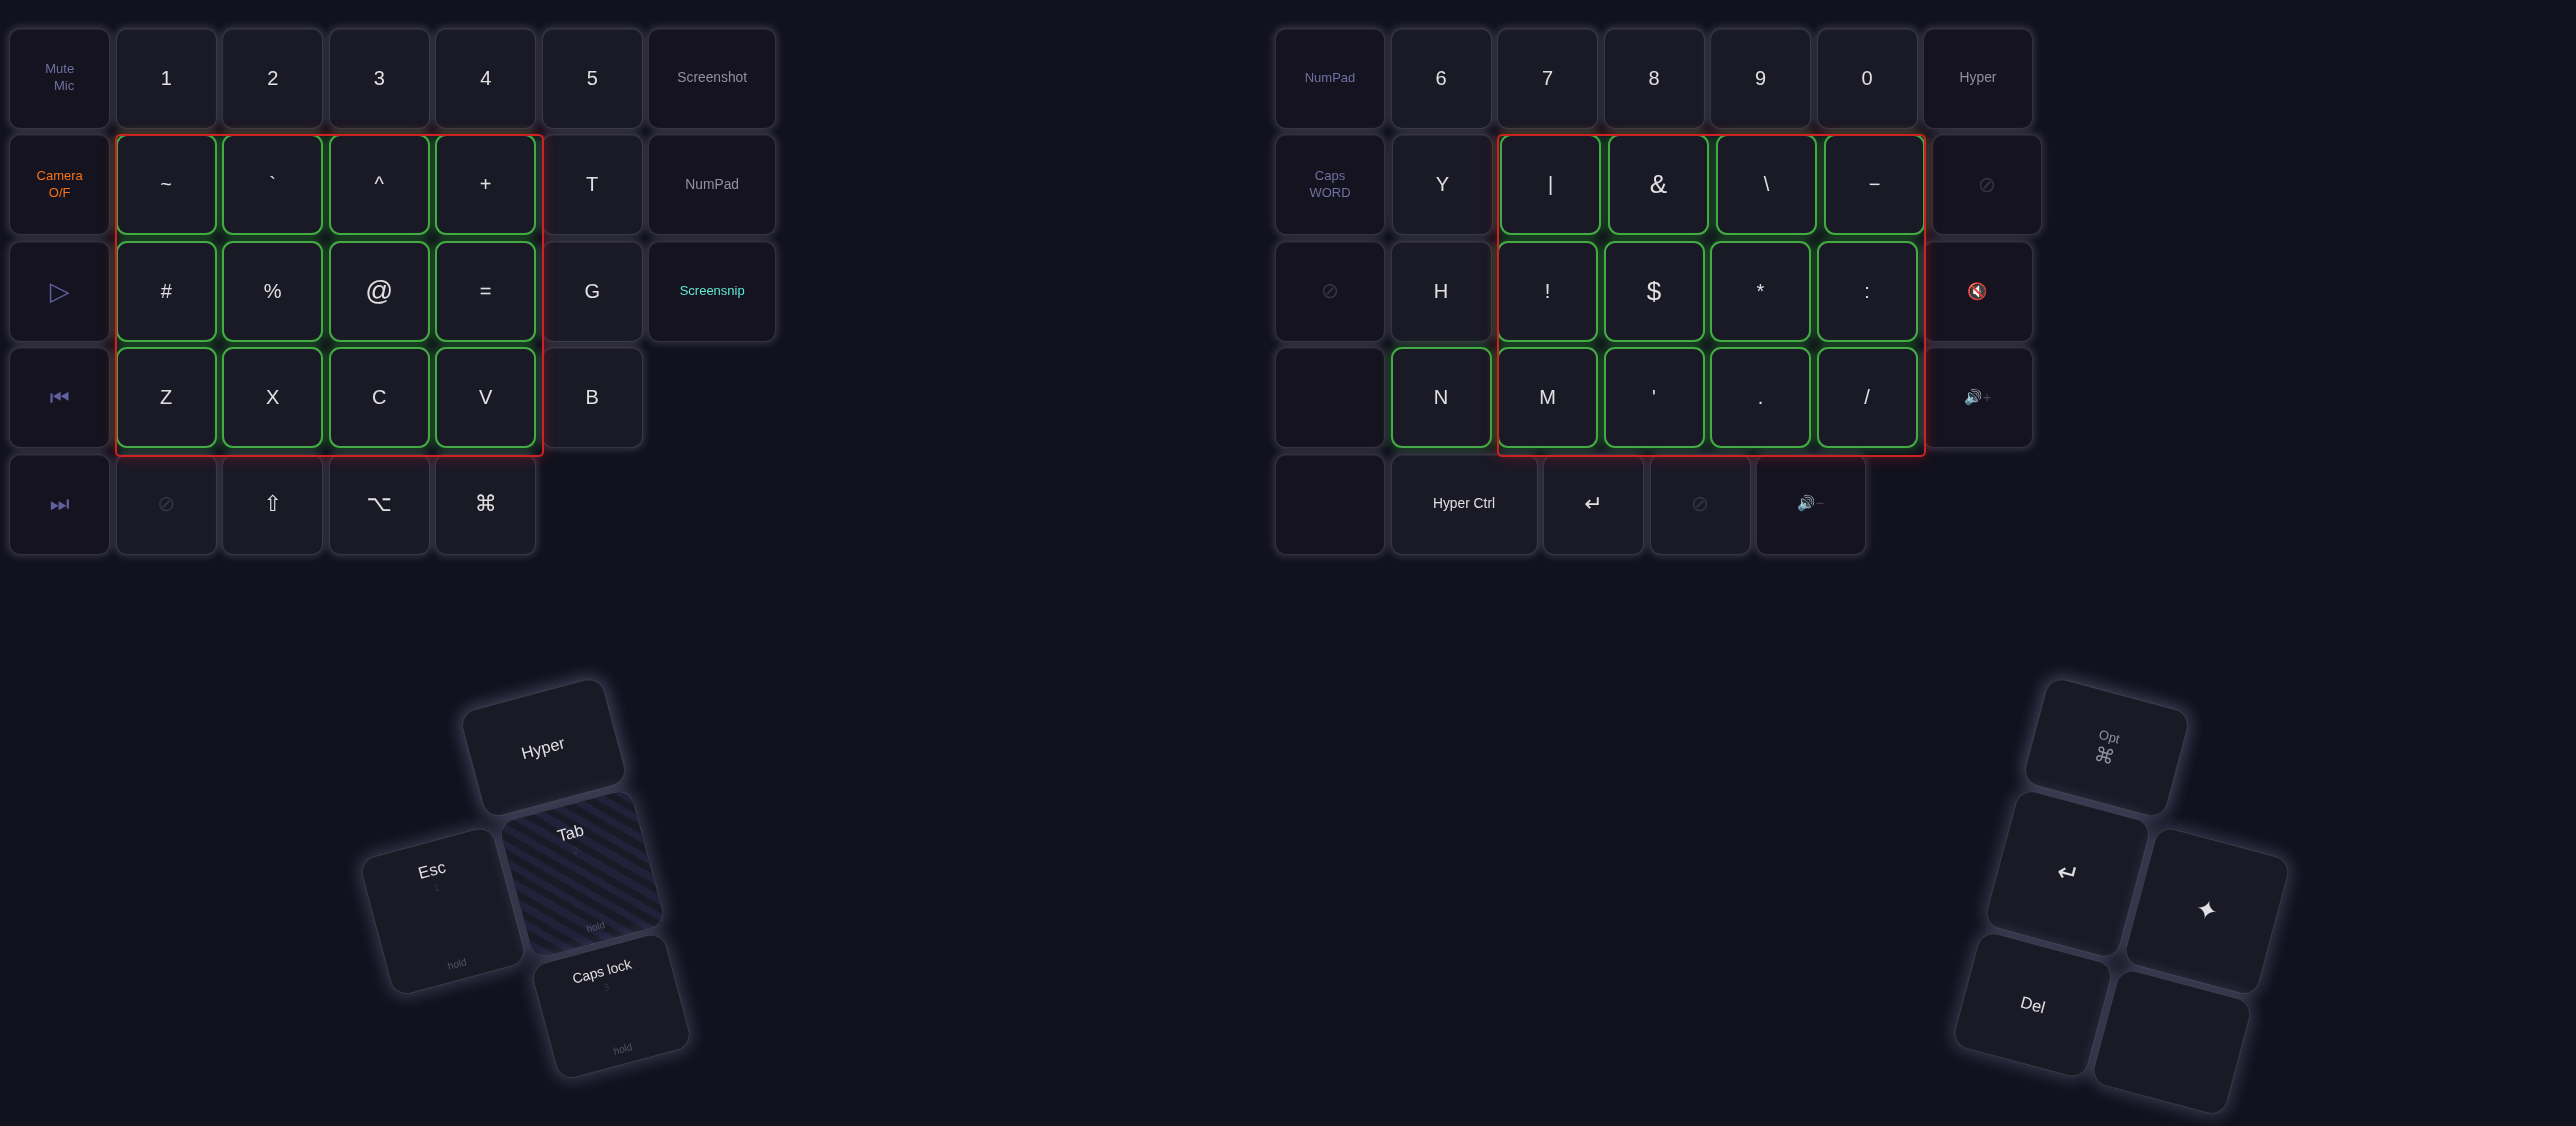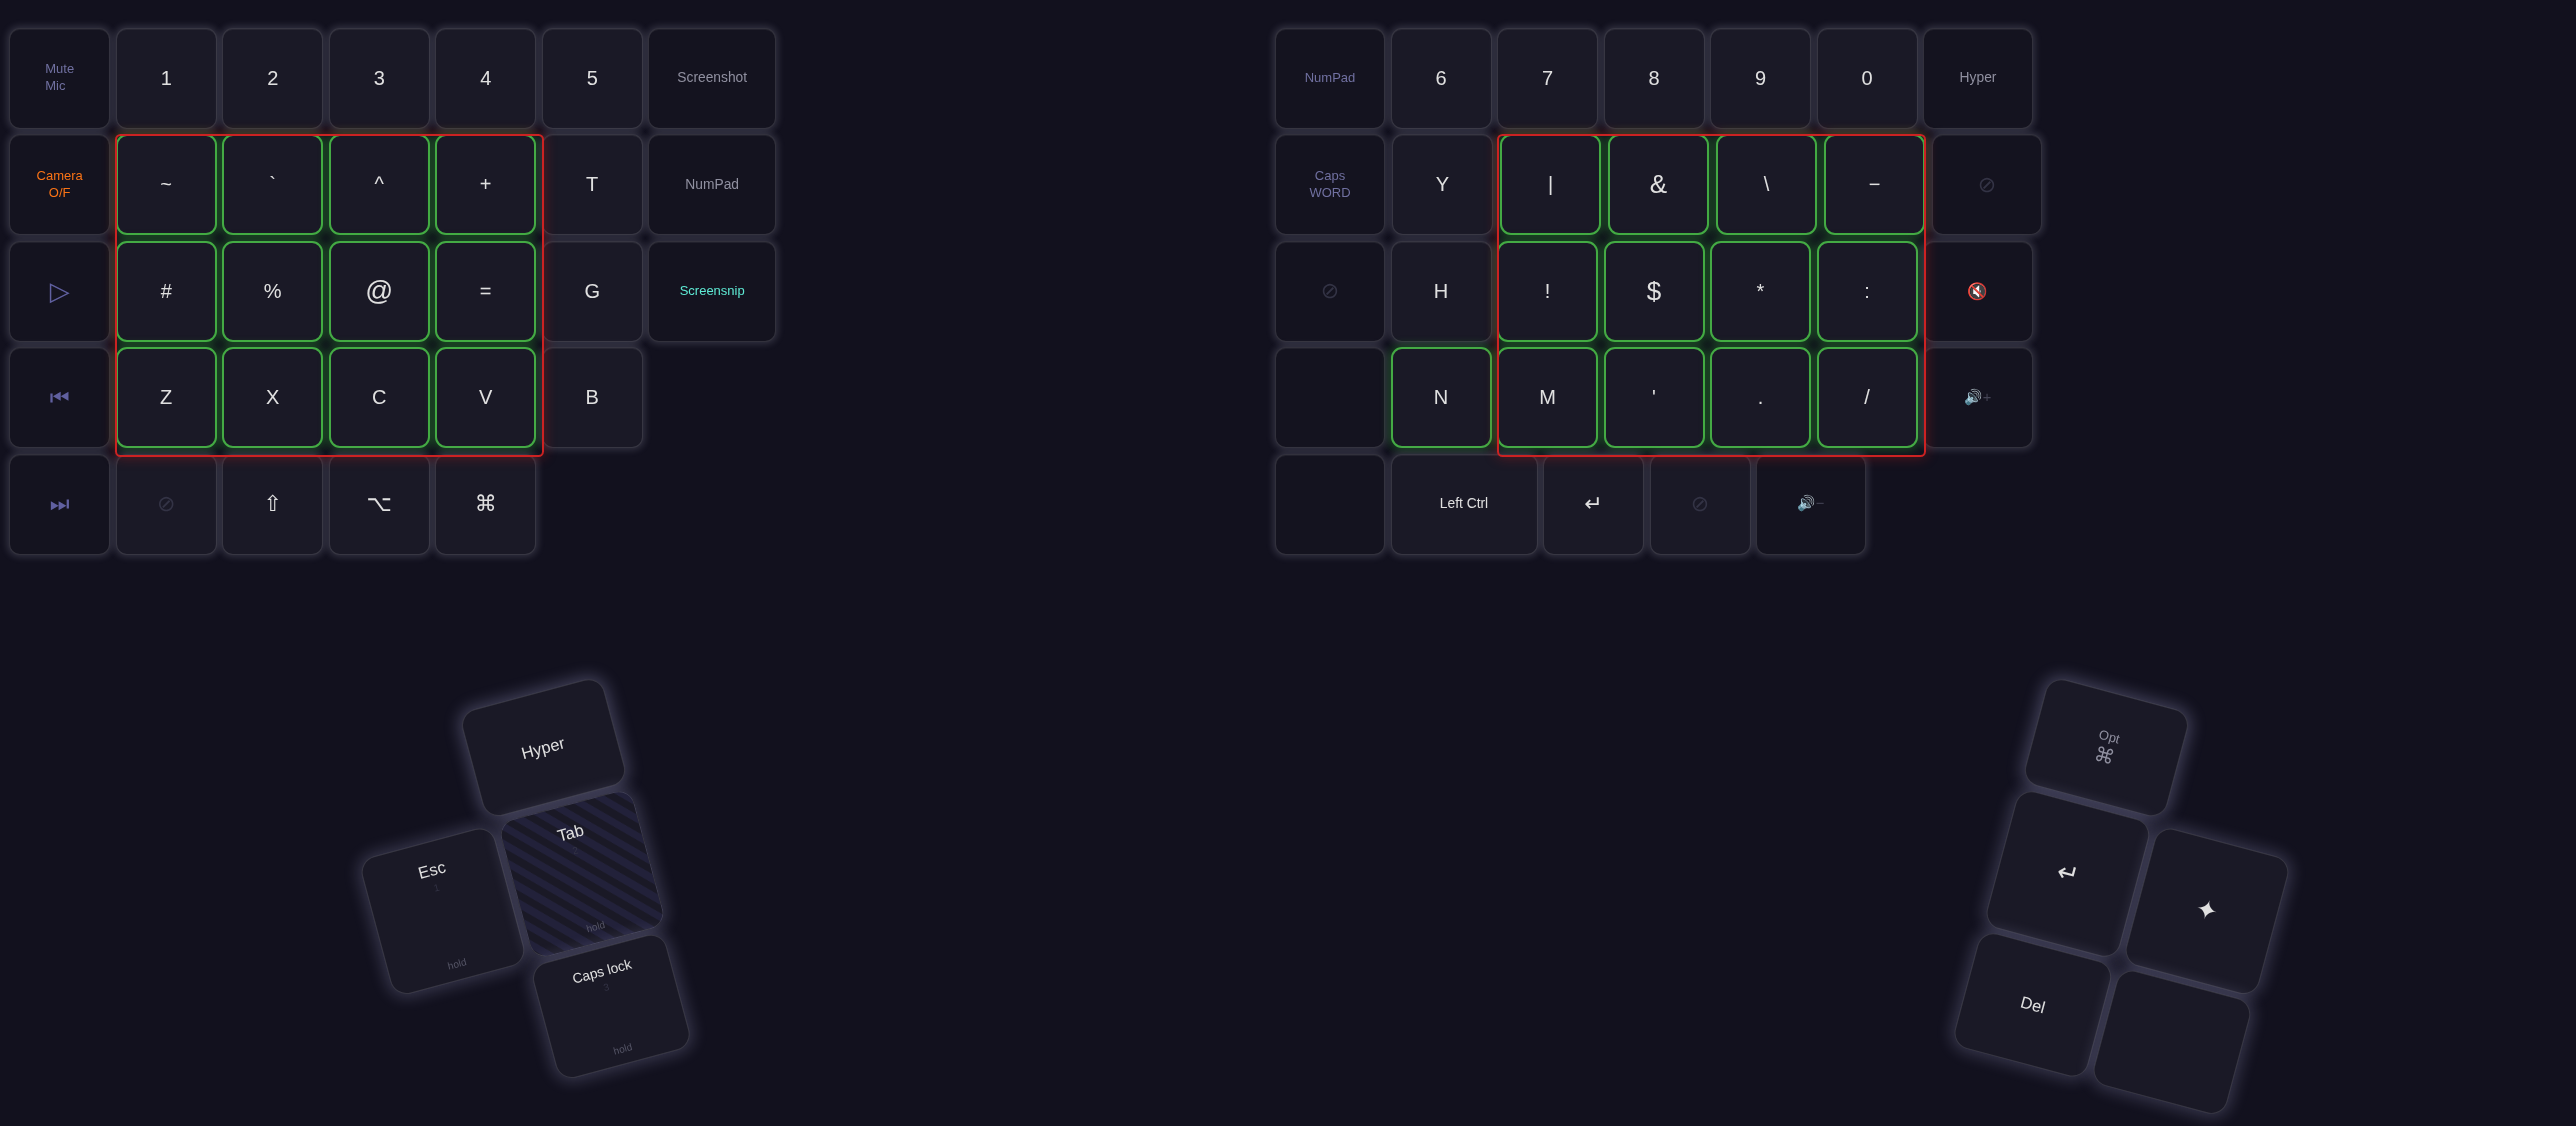--- a/index.html
+++ b/index.html
@@ -47,21 +47,21 @@
   </style>
 </head>
 <body>
 
 <div style="position:relative; width:2576px; height:1127px; background:#12111e; overflow:hidden;">
 
   <div style="position:absolute; top:27.5px; left:9.2px;">
 
     <div style="display:flex; gap:5.5px; margin-bottom:5.5px;">
 
-      <div class="key sidebar-key small-text" style="width: 101px; height: 101px; color: rgb(112, 112, 160); font-size: 13px; line-height: 1.3; text-align: left; display: flex;">Mute<br>Mic</div>
+      <div class="key sidebar-key small-text" style="width: 101px; height: 101px; color: rgb(112, 112, 160); font-size: 13px; line-height: 1.3; text-align: right; display: flex;">Mute<br>Mic</div>
       <div class="key" style="display: flex;">1</div>
       <div class="key" style="display: flex;">2</div>
       <div class="key" style="display: flex;">3</div>
       <div class="key" style="display: flex;">4</div>
       <div class="key" style="display: flex;">5</div>
 
       <div class="key sidebar-key small-text" style="width: 128px; height: 101px; color: rgb(144, 144, 160); font-size: 13.8px; display: flex;">Screenshot</div>
     </div>
 
     <div style="display:flex; gap:5.5px; margin-bottom:5.5px; position:relative;">
@@ -143,21 +143,21 @@
       <div class="key" style="border: 2.3px solid rgb(68, 170, 68); box-shadow: rgba(50, 200, 50, 0.3) 0px 0px 9.2px 1.8px; display: flex;">N</div>
       <div class="key" style="border: 2.3px solid rgb(68, 170, 68); box-shadow: rgba(50, 200, 50, 0.3) 0px 0px 9.2px 1.8px; display: flex;">M</div>
       <div class="key" style="border: 2.3px solid rgb(68, 170, 68); box-shadow: rgba(50, 200, 50, 0.3) 0px 0px 9.2px 1.8px; display: flex;">'</div>
       <div class="key" style="border: 2.3px solid rgb(68, 170, 68); box-shadow: rgba(50, 200, 50, 0.3) 0px 0px 9.2px 1.8px; display: flex;">.</div>
       <div class="key" style="border: 2.3px solid rgb(68, 170, 68); box-shadow: rgba(50, 200, 50, 0.3) 0px 0px 9.2px 1.8px; display: flex;">/</div>
       <div class="key sidebar-key small-text" style="width: 110px; height: 101px; color: rgb(68, 68, 85); font-size: 14.7px; display: flex;">🔊+</div>
     </div>
 
     <div style="display:flex; gap:5.5px; margin-bottom:5.5px;">
       <div class="key sidebar-key" style="width: 110px; height: 101px; display: flex;"></div>
-      <div class="key small-text" style="width: 147px; font-size: 13.8px; display: flex;">Left Ctrl</div>
+      <div class="key small-text" style="width: 147px; font-size: 13.8px; display: flex;">Hyper Ctrl</div>
       <div class="key" style="font-size: 22px; display: flex;">↵</div>
       <div class="key" style="color: rgb(51, 51, 69); font-size: 22px; display: flex;">⊘</div>
       <div class="key sidebar-key small-text" style="width: 110px; height: 101px; color: rgb(68, 68, 85); font-size: 14.7px; display: flex;">🔊−</div>
     </div>
 
     <div style="position:absolute; top:106px; left:222px; width:429px; height:323px; border:2.8px solid #cc2222; border-radius:5.5px; pointer-events:none; z-index:20; box-shadow:0 0 13px rgba(200,30,30,0.4);"></div>
   </div>
 
   <div style="position:absolute; bottom:46px; left:422px; transform:rotate(-15deg); transform-origin: center bottom;">
 

